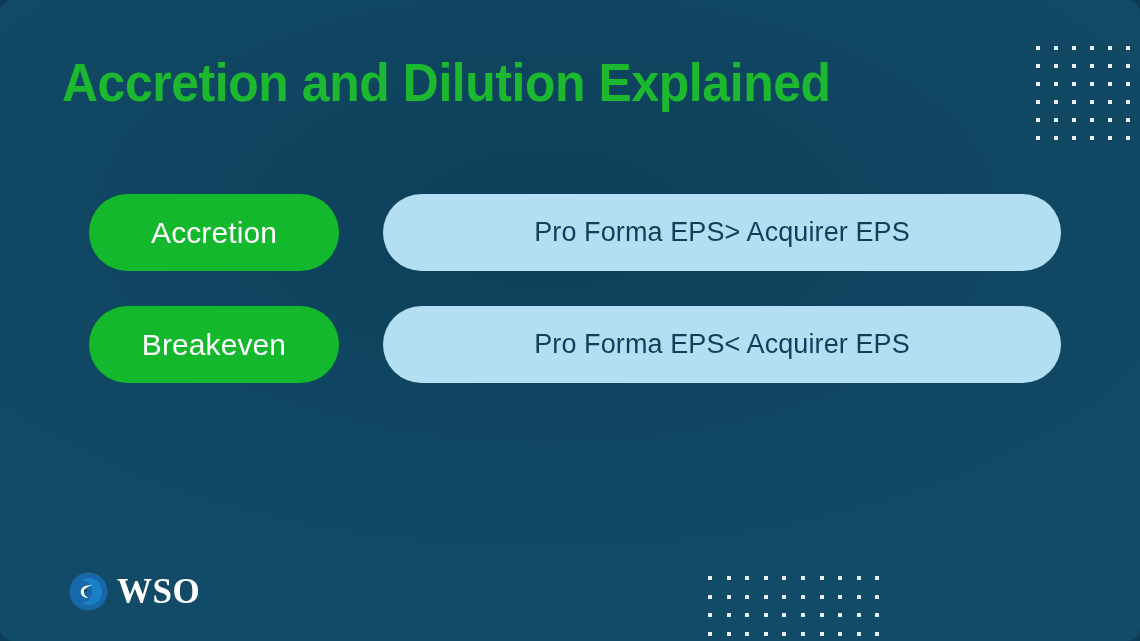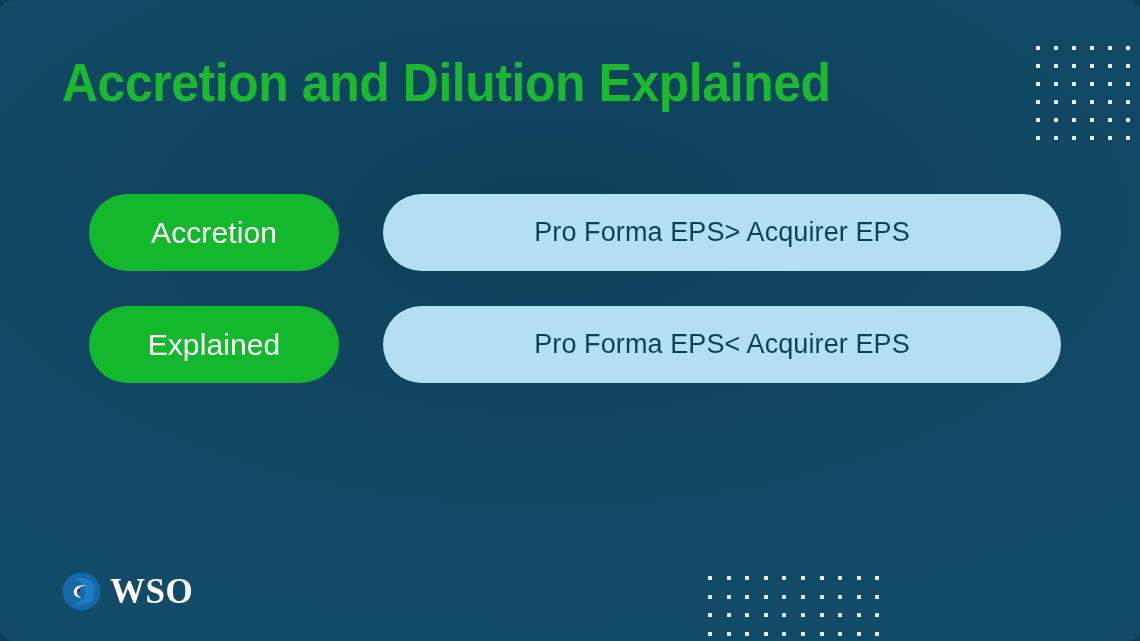--- a/index.html
+++ b/index.html
@@ -109,21 +109,21 @@
     color: #123e58;
     font-size: 27px;
     letter-spacing: 0.1px;
     box-sizing: border-box;
     padding: 8px 20px;
   }
 
   
   #brand-logo {
     position: absolute;
-    left: 62px;
+    left: 69px;
     top: 572px;
     display: flex;
     align-items: center;
     gap: 9px;
   }
   #brand-mark { display: block; }
   #brand-wordmark {
     font-family: "Liberation Serif", serif;
     font-weight: bold;
     font-size: 35px;
@@ -179,21 +179,21 @@
   <h1 id="page-title">Accretion and Dilution Explained</h1>
 
   <div id="rows">
 
     <div class="row row-accretion">
       <div class="pill-label">Accretion</div>
       <div class="pill-value">Pro Forma EPS&gt; Acquirer EPS</div>
     </div>
 
     <div class="row row-dilution">
-      <div class="pill-label">Explained</div>
+      <div class="pill-label">Breakeven</div>
       <div class="pill-value">Pro Forma EPS&lt; Acquirer EPS</div>
     </div>
 
 
   </div>
 
   <div class="dot-grid" id="dots-bottom">
       <span class="dot"></span>
       <span class="dot"></span>
       <span class="dot"></span>

